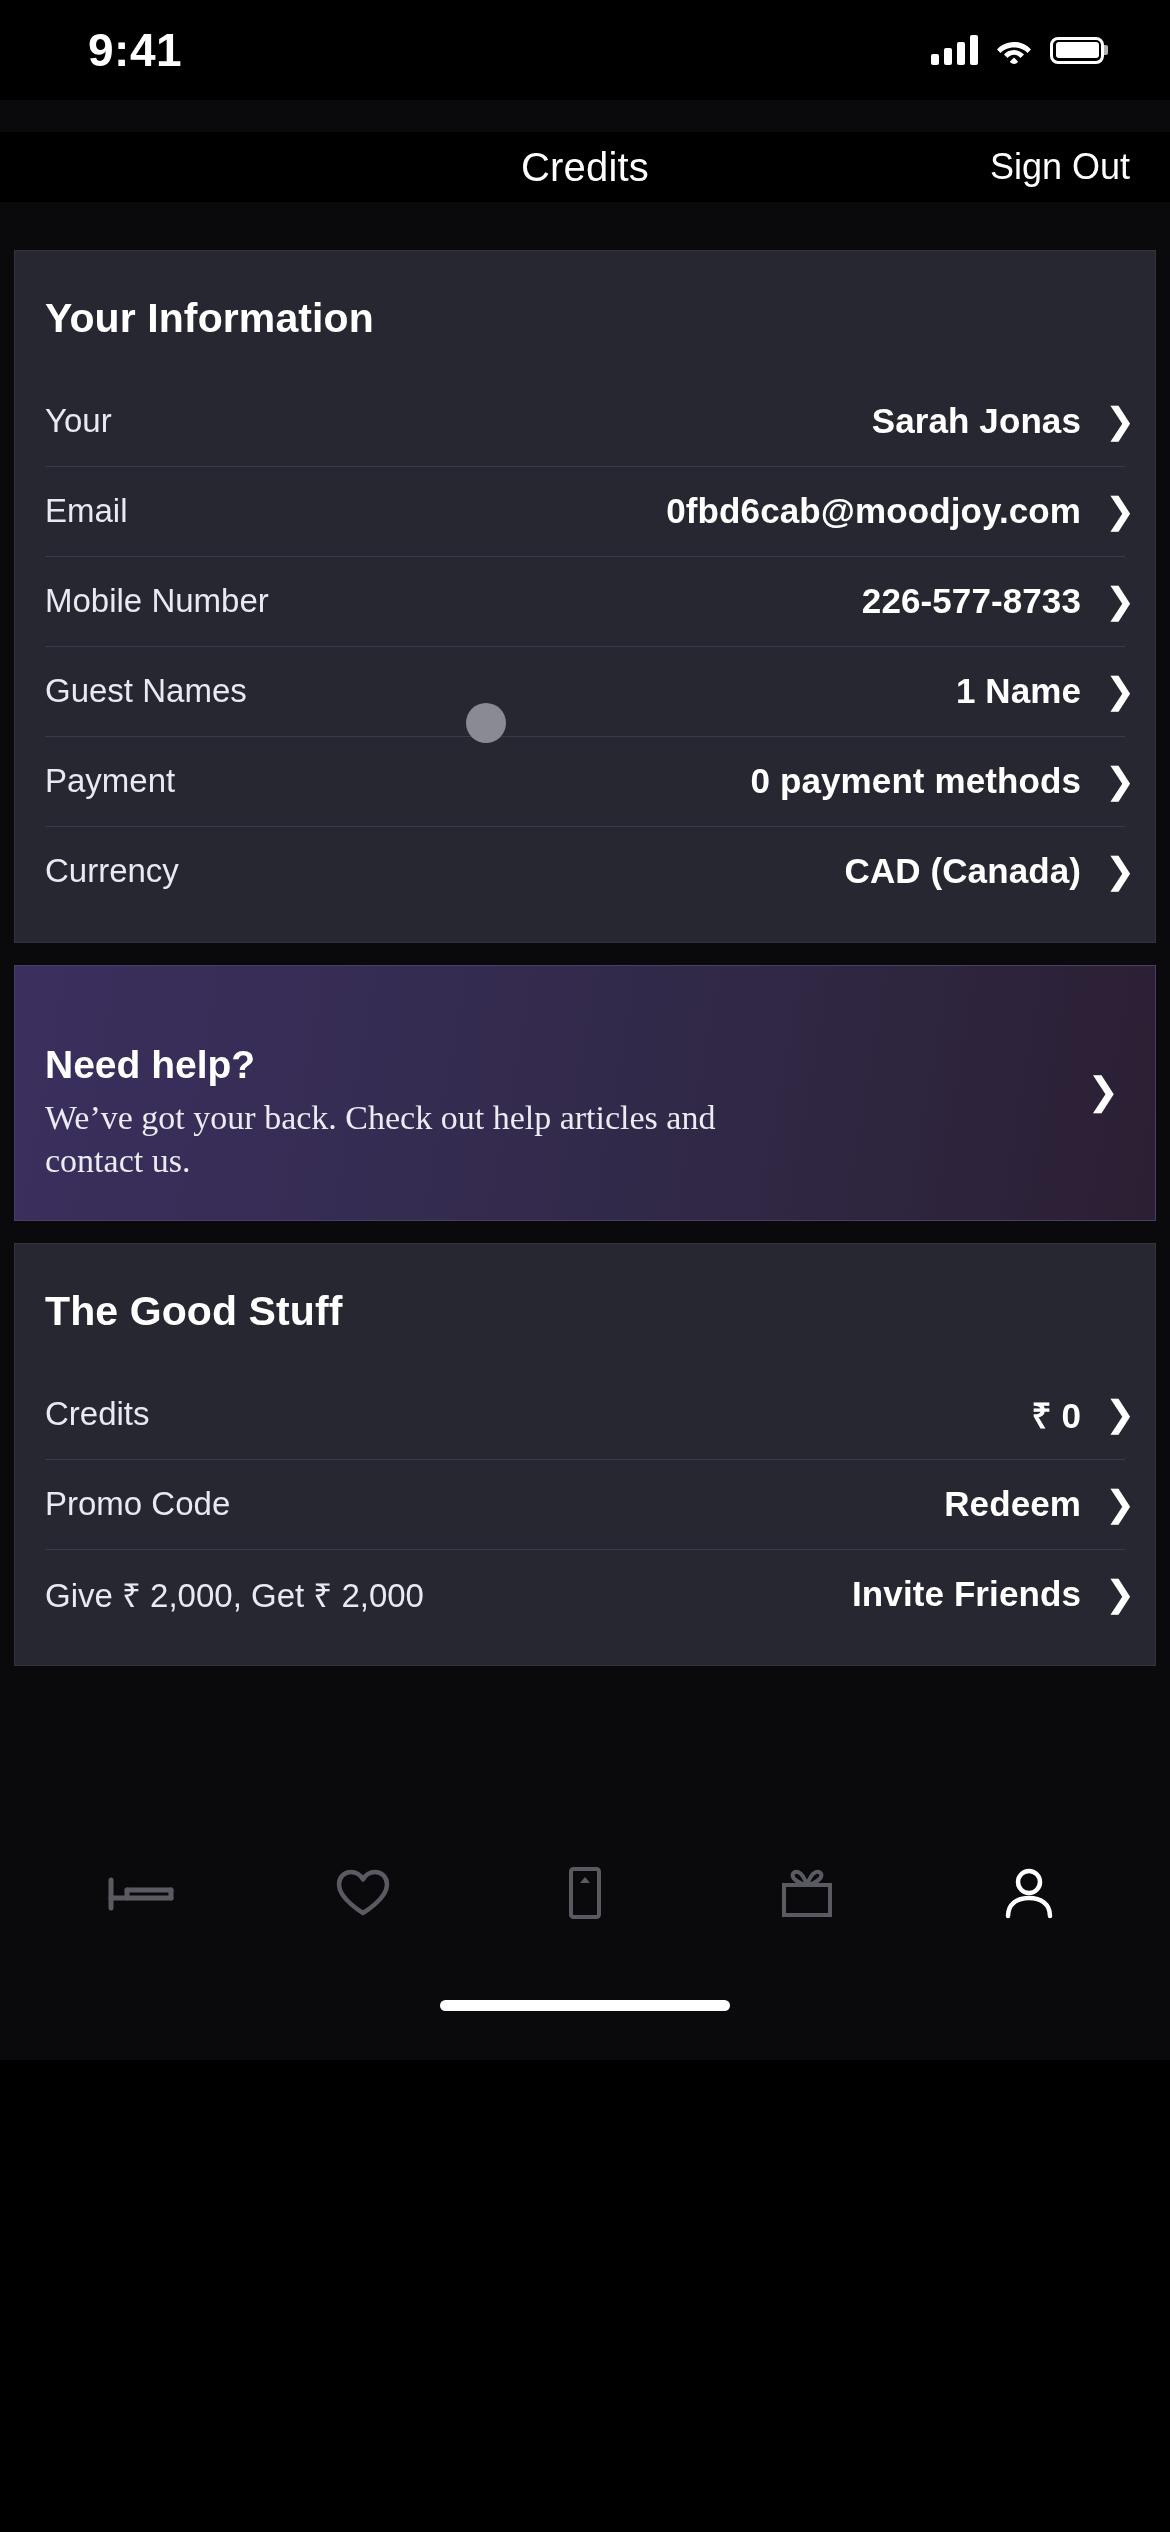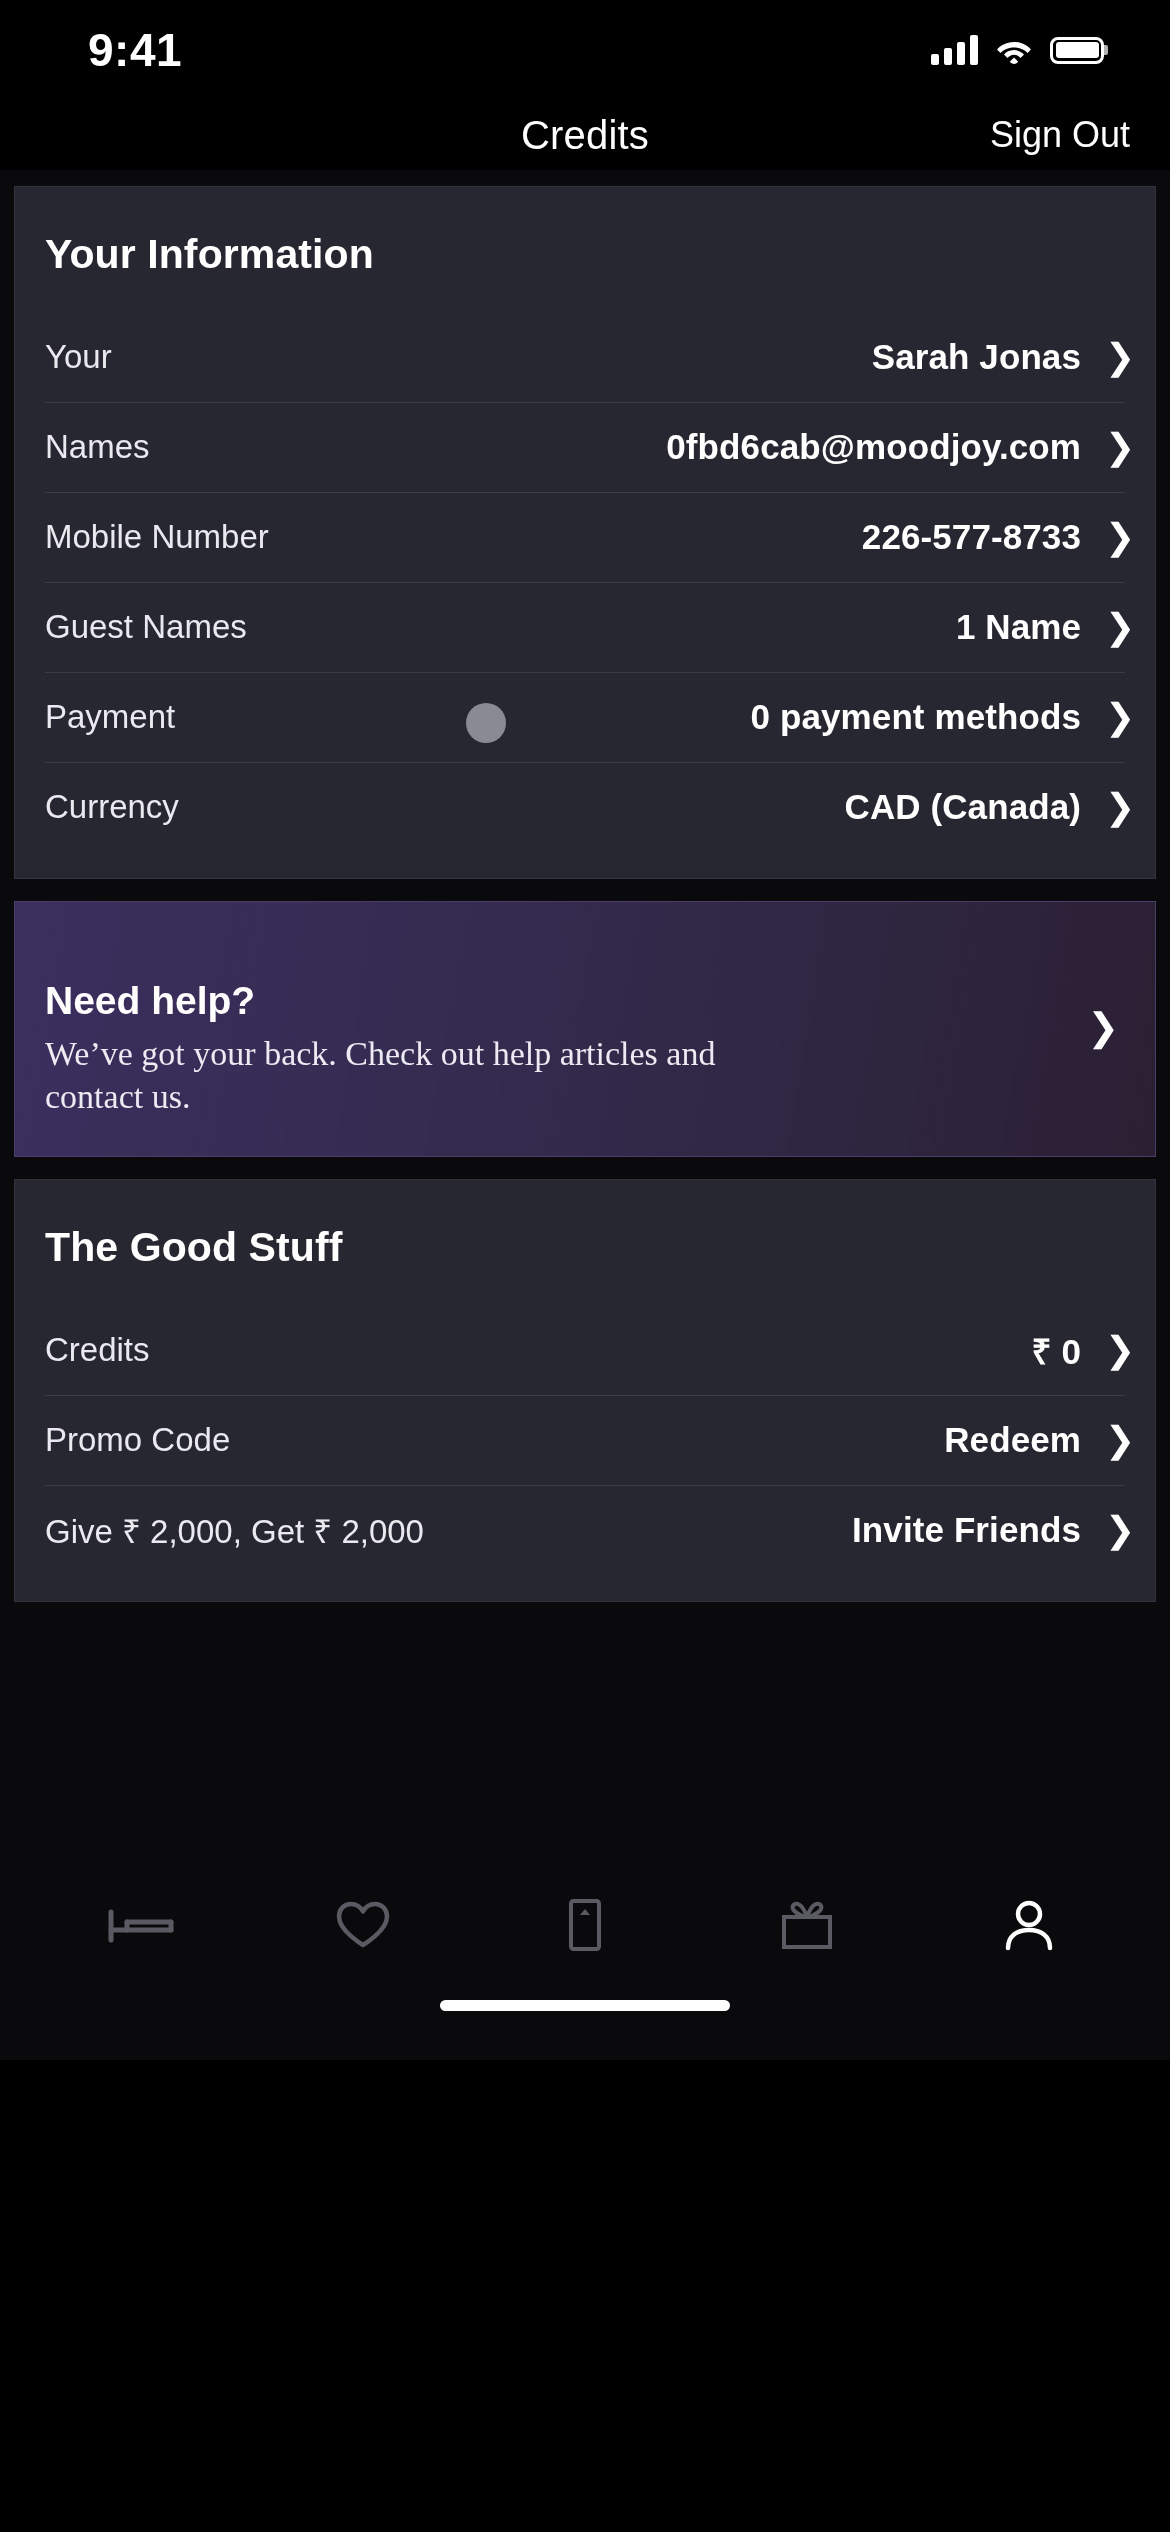--- a/index.html
+++ b/index.html
@@ -6,21 +6,21 @@
   html, body {
     width:1170px; height:2532px;
     background:#000;
     font-family:"Liberation Sans", sans-serif;
     overflow:hidden;
   }
   #screen {
     position:relative;
     width:1170px; height:2060px;
     background:#0a0a0c;
-    display:flex; flex-direction:column;
+    display:flex; flex-direction:column;gap:32px;
   }
 
   
   .statusbar {
     height:100px;
     background:#000;
     display:flex; align-items:center;
     padding:0 60px;
     flex:0 0 auto;
     position:relative;
@@ -209,21 +209,21 @@
     <div class="card">
       <div class="card-title">Your Information</div>
 
       <div class="row">
         <span class="row-label">Your</span>
         <span class="row-value">Sarah Jonas</span>
         <span class="chev">❯</span>
       </div>
 
       <div class="row">
-        <span class="row-label">Names</span>
+        <span class="row-label">Email</span>
         <span class="row-value">0fbd6cab@moodjoy.com</span>
         <span class="chev">❯</span>
       </div>
 
       <div class="row">
         <span class="row-label">Mobile Number</span>
         <span class="row-value">226-577-8733</span>
         <span class="chev">❯</span>
       </div>
 

